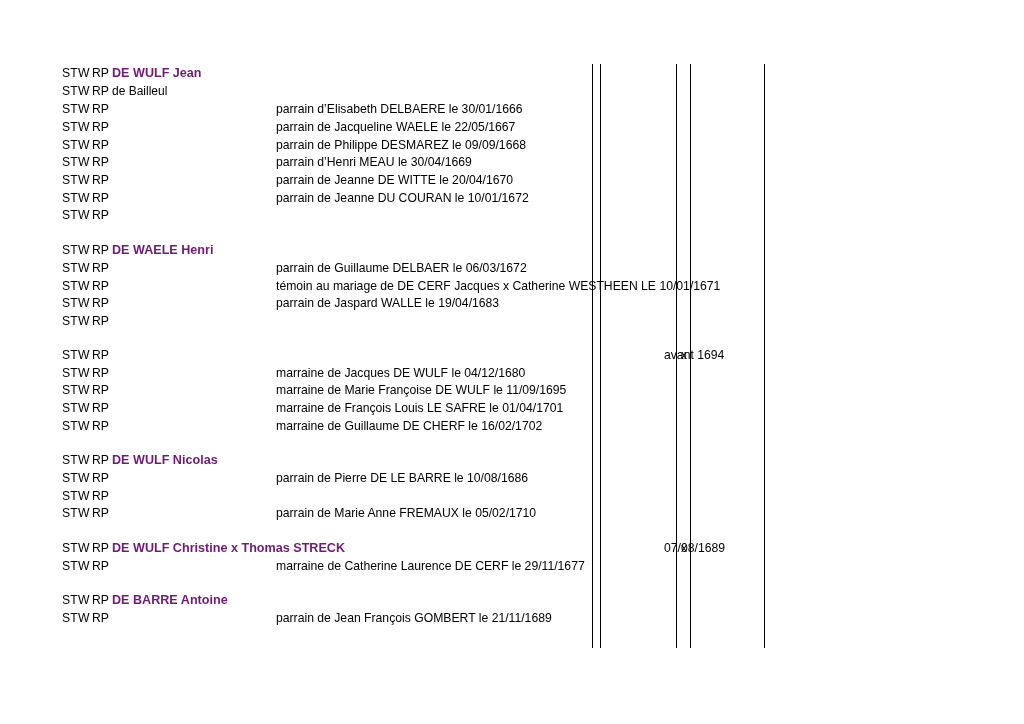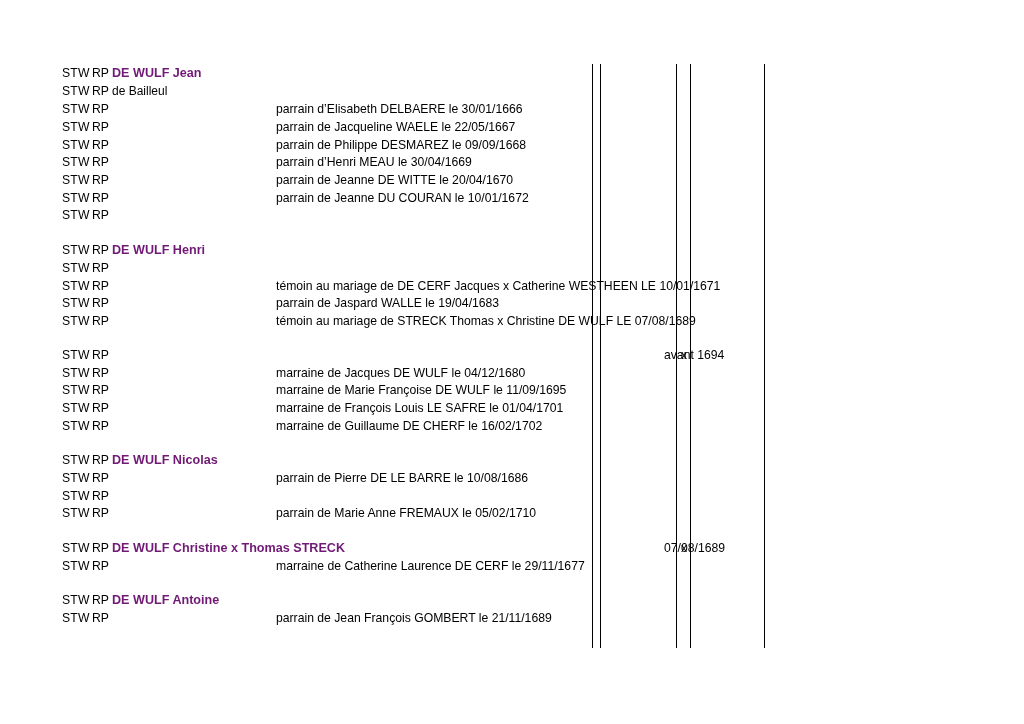--- a/index.html
+++ b/index.html
@@ -147,40 +147,40 @@
         <span class="col-rp">RP</span>
         <span class="col-event">parrain de Jeanne DU COURAN le 10/01/1672</span>
       </div>
       <div class="row" style="top: 208px;">
         <span class="col-stw">STW</span>
         <span class="col-rp">RP</span>
       </div>
       <div class="row" style="top: 243px;">
         <span class="col-stw">STW</span>
         <span class="col-rp">RP</span>
-        <span class="col-name">DE WULF Henri</span>
+        <span class="col-name">DE WAELE Henri</span>
       </div>
       <div class="row" style="top: 261px;">
         <span class="col-stw">STW</span>
         <span class="col-rp">RP</span>
+        <span class="col-event">parrain de Guillaume DELBAER le 06/03/1672</span>
       </div>
       <div class="row" style="top: 279px;">
         <span class="col-stw">STW</span>
         <span class="col-rp">RP</span>
         <span class="col-event">témoin au mariage de DE CERF Jacques x Catherine WESTHEEN LE 10/01/1671</span>
       </div>
       <div class="row" style="top: 296px;">
         <span class="col-stw">STW</span>
         <span class="col-rp">RP</span>
         <span class="col-event">parrain de Jaspard WALLE le 19/04/1683</span>
       </div>
       <div class="row" style="top: 314px;">
         <span class="col-stw">STW</span>
         <span class="col-rp">RP</span>
-        <span class="col-event">témoin au mariage de STRECK Thomas x Christine DE WULF LE 07/08/1689</span>
       </div>
       <div class="row" style="top: 348px;">
         <span class="col-stw">STW</span>
         <span class="col-rp">RP</span>
         <span class="col-x">x</span>
         <span class="col-mdate">avant 1694</span>
       </div>
       <div class="row" style="top: 366px;">
         <span class="col-stw">STW</span>
         <span class="col-rp">RP</span>
@@ -228,21 +228,21 @@
         <span class="col-mdate">07/08/1689</span>
       </div>
       <div class="row" style="top: 559px;">
         <span class="col-stw">STW</span>
         <span class="col-rp">RP</span>
         <span class="col-event">marraine de Catherine Laurence DE CERF le 29/11/1677</span>
       </div>
       <div class="row" style="top: 593px;">
         <span class="col-stw">STW</span>
         <span class="col-rp">RP</span>
-        <span class="col-name">DE WULF Antoine</span>
+        <span class="col-name">DE BARRE Antoine</span>
       </div>
       <div class="row" style="top: 611px;">
         <span class="col-stw">STW</span>
         <span class="col-rp">RP</span>
         <span class="col-event">parrain de Jean François GOMBERT le 21/11/1689</span>
       </div>
     </div>
 
 </div>
 

